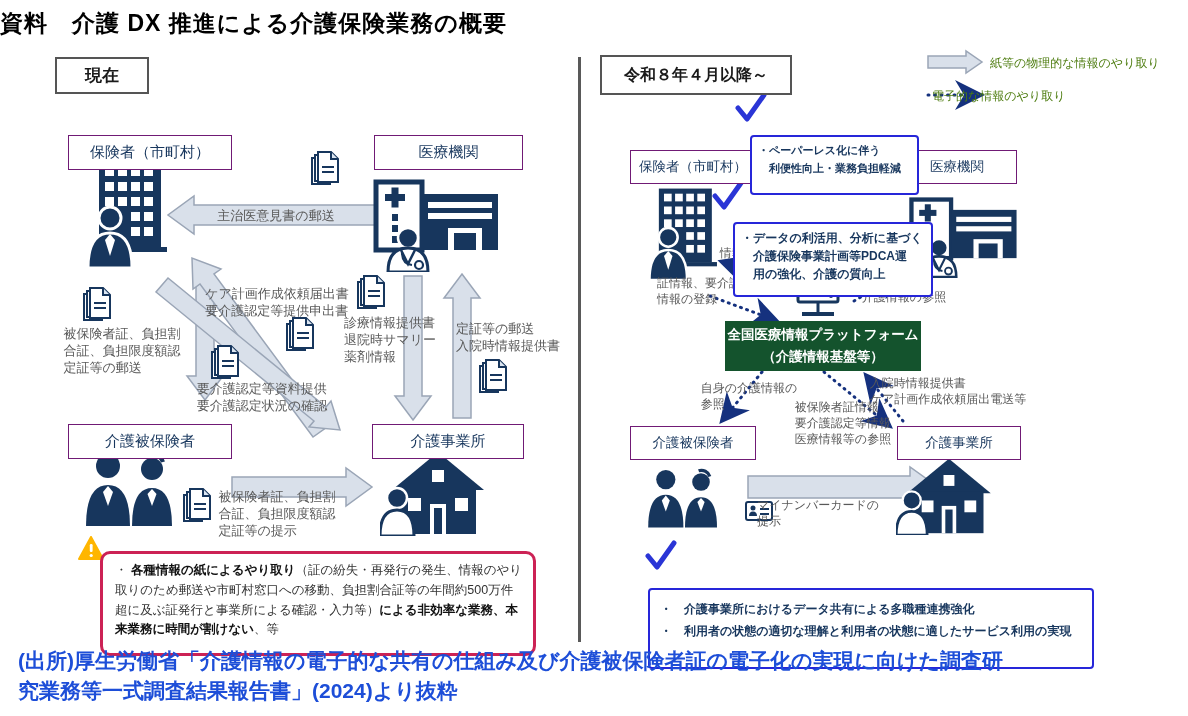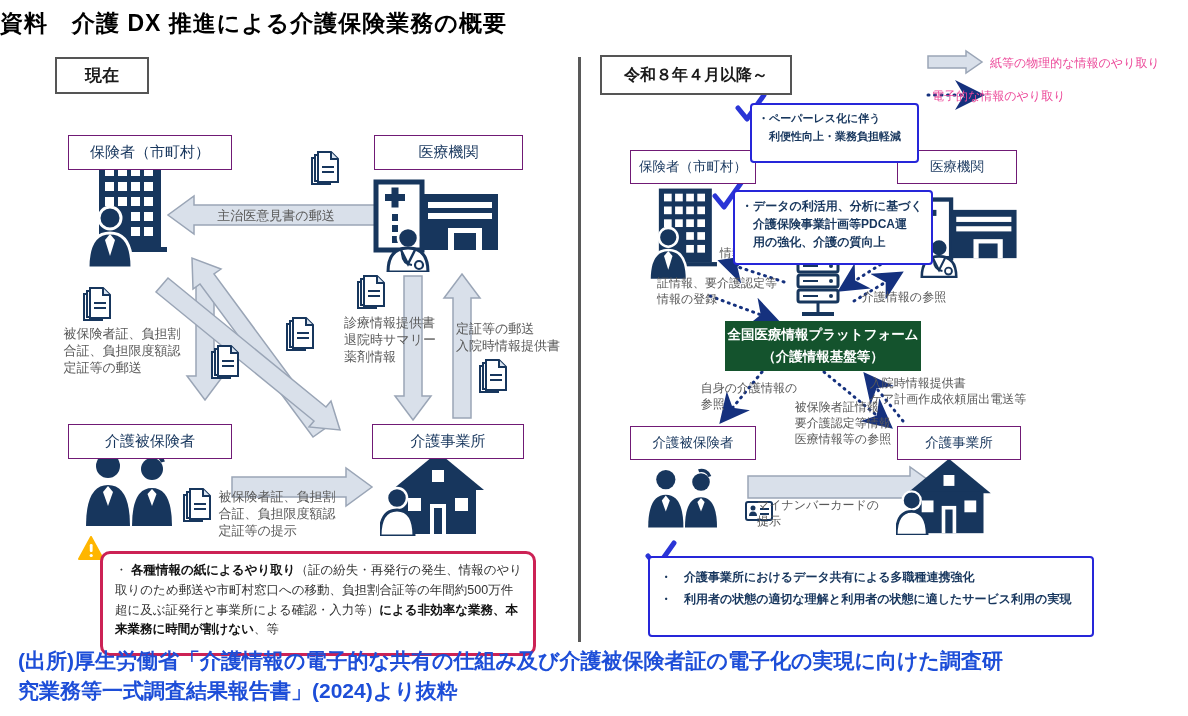--- a/index.html
+++ b/index.html
@@ -9,30 +9,30 @@
   .title{left:0;right:0;top:8px;text-align:left;font-size:23px;font-weight:bold;letter-spacing:1px;}
   .divider{left:578px;top:57px;width:3px;height:585px;background:#595959;}
   .tagbox{border:2.5px solid #555;background:#fff;font-weight:bold;font-size:17px;color:#1a1a1a;
           display:flex;align-items:center;justify-content:center;}
   .ebox{border:1px solid #701a75;background:#fff;color:#17365d;font-weight:normal;
         display:flex;align-items:center;justify-content:center;white-space:nowrap;}
   .flbl{position:absolute;transform:translateX(-50%);color:#595959;font-size:13px;line-height:1.32;
         text-align:left;white-space:pre-line;}
   .flbl.sm{font-size:12px;}
   .bluebox{position:absolute;border:2px solid #2626d9;border-radius:4px;background:#fff;color:#17365d;
-           font-weight:bold;white-space:pre-line;text-align:left;}
+           font-weight:bold;white-space:pre-line;text-align:left;margin-top:32px;}
   .platform{position:absolute;background:#14532d;color:#fff;font-weight:bold;font-size:13.5px;
             line-height:1.65;display:flex;align-items:center;justify-content:center;text-align:center;
             white-space:pre-line;}
   .warnbox{position:absolute;border:3px solid #cc2255;border-radius:10px;background:#fff;
            font-size:12.5px;line-height:1.58;color:#333;padding:7px 10px 4px 12px;}
   .warnbox b{color:#111;}
   .caption{left:18px;top:646px;width:1180px;font-size:21px;font-weight:bold;line-height:1.42;
            white-space:pre-line;color:#1d4ed8;}
-  .legendlbl{position:absolute;font-size:12px;color:#ec4899;white-space:nowrap;text-align:center;}
+  .legendlbl{position:absolute;font-size:12px;color:#4d7c0f;white-space:nowrap;text-align:center;}
   .icon{position:absolute;}
 </style>
 </head>
 <body>
 
 <svg width="0" height="0" style="position:absolute" aria-hidden="true">
   <defs>
     <symbol id="sym-building" viewBox="0 0 85 110">
       <rect x="16" y="3" width="62" height="86" fill="#17365d"></rect>
       <g fill="#fff">
@@ -237,20 +237,24 @@
       <use href="#sym-check"></use>
     </svg>
   <svg class="icon" style="left:645px;top:540px" width="32" height="30">
       <use href="#sym-check"></use>
     </svg>
 
   <div class="flbl" style="left:276px;top:207px">主治医意見書の郵送</div>
   <div class="flbl" style="left:122px;top:325px">被保険者証、負担割
 合証、負担限度額認
 定証等の郵送</div>
+  <div class="flbl" style="left:277px;top:285px">ケア計画作成依頼届出書
+要介護認定等提供申出書</div>
+  <div class="flbl" style="left:262px;top:380px">要介護認定等資料提供
+要介護認定状況の確認</div>
   <div class="flbl" style="left:390px;top:314px">診療情報提供書
 退院時サマリー
 薬剤情報</div>
   <div class="flbl" style="left:508px;top:320px">定証等の郵送
 入院時情報提供書</div>
   <div class="flbl" style="left:277px;top:488px">被保険者証、負担割
 合証、負担限度額認
 定証等の提示</div>
 
   <div class="flbl sm" style="left:750px;top:246px">情報の活用</div>

